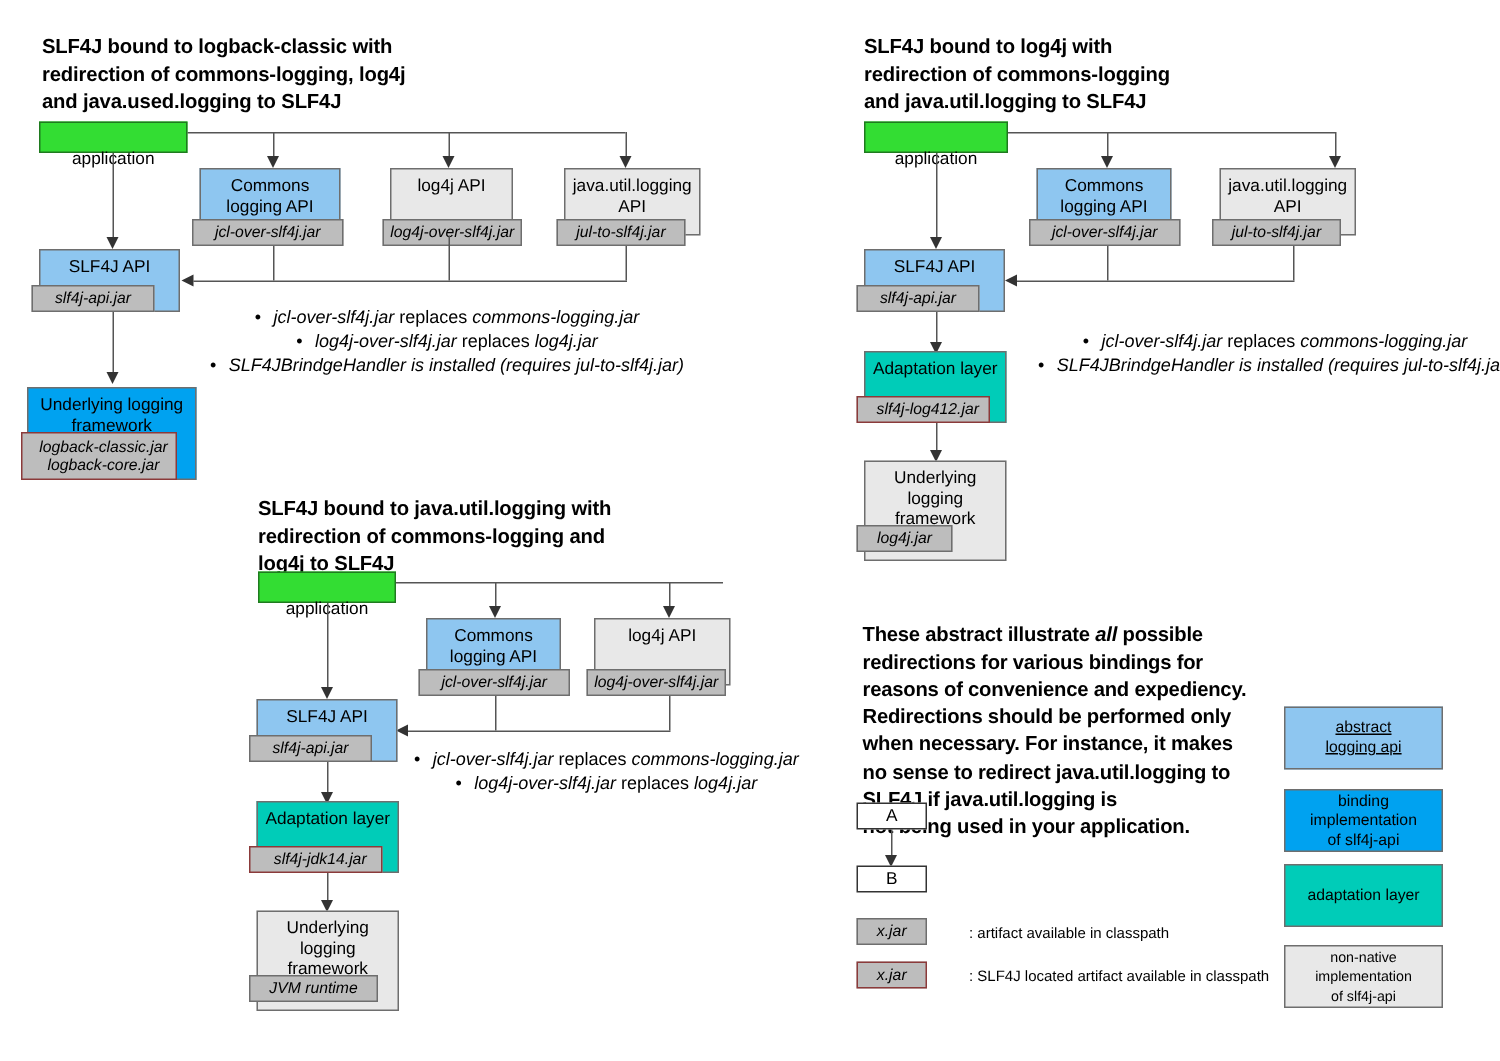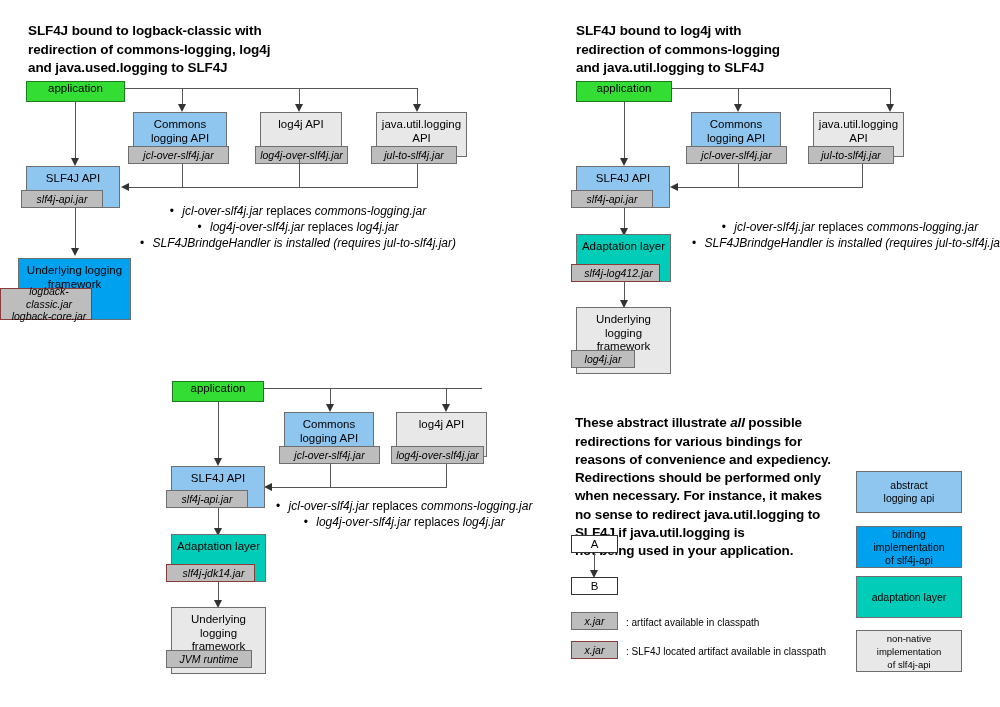--- a/index.html
+++ b/index.html
@@ -22,21 +22,21 @@
     position:absolute;box-sizing:border-box;
     border:1px solid #6e6e6e;
     display:flex;flex-direction:column;align-items:center;
     justify-content:flex-start;
   }
   .node .nlabel{
     font-size:11.5px;color:#000;text-align:center;line-height:13.5px;
     width:100%;padding-top:5px;
   }
   .node.green{background:#33dd33;border-color:#1f7a1f;}
-  .node.green .nlabel{padding-top:0;}
+  .node.green .nlabel{padding-top:18px;}
   .node.lightblue{background:#8ec6f0;}
   .node.vividblue{background:#00a2f0;}
   .node.teal{background:#00ccb8;}
   .node.grey{background:#e8e8e8;}
 
   
   .jar{
     position:absolute;box-sizing:border-box;
     background:#bdbdbd;border:1px solid #6e6e6e;
     font-size:10.5px;font-style:italic;color:#000;
@@ -79,21 +79,21 @@
     display:flex;align-items:center;justify-content:center;font-size:11.5px;color:#000;
   }
   .legend-text{
     position:absolute;font-size:10.5px;color:#000;line-height:13px;white-space:pre-line;
   }
   .legend-chip{
     position:absolute;box-sizing:border-box;background:#bdbdbd;border:1px solid #6e6e6e;
     font-size:10.5px;font-style:italic;display:flex;align-items:center;justify-content:center;
   }
   .legend-chip.red{border:1.5px solid #8b3a3a;}
-  .legend-caption{position:absolute;font-size:10px;color:#000;white-space:nowrap;}
+  .legend-caption{position:absolute;font-size:10px;color:#000;white-space:nowrap;margin-left:20px;}
 
   .swatch{
     position:absolute;box-sizing:border-box;border:1px solid #6e6e6e;
     display:flex;align-items:center;justify-content:center;text-align:center;
     font-size:10.5px;color:#000;line-height:13px;white-space:pre-line;
   }
   .swatch.lightblue{background:#8ec6f0;}
   .swatch.vividblue{background:#00a2f0;}
   .swatch.teal{background:#00ccb8;}
   .swatch.grey{background:#e8e8e8;}
@@ -151,21 +151,21 @@
   </div>
   <div class="jar" style="left:21px;top:190px;width:82px;height:18px;">slf4j-api.jar</div>
 
   <div class="line-v" style="left:75px;top:208px;height:42px;"></div>
   <div class="arrow-down" style="left:71px;top:248px;"></div>
 
   <div class="node vividblue" style="left:18px;top:258px;width:113px;height:62px;">
     <div class="nlabel">Underlying logging
 framework</div>
   </div>
-  <div class="jar red" style="left:0;top:288px;width:92px;height:32px;">logback-classic.jar
+  <div class="jar red" style="left:14px;top:288px;width:104px;height:32px;">logback-classic.jar
 logback-core.jar</div>
 
   <div class="bullets" style="left:140px;top:203px;">
     <div class="b">
       <span>jcl-over-slf4j.jar</span><span class="rom"> replaces </span><span>commons-logging.jar</span>
     </div>
     <div class="b">
       <span>log4j-over-slf4j.jar</span><span class="rom"> replaces </span><span>log4j.jar</span>
     </div>
     <div class="b">
@@ -232,20 +232,23 @@
 
   <div class="bullets" style="left:692px;top:219px;">
     <div class="b">
       <span>jcl-over-slf4j.jar</span><span class="rom"> replaces </span><span>commons-logging.jar</span>
     </div>
     <div class="b">
       <span>SLF4JBrindgeHandler is installed (requires jul-to-slf4j.jar)</span>
     </div>
   </div>
 
+  <div class="abs diagram-title" style="left:172px;top:330px;width:360px;">SLF4J bound to java.util.logging with
+redirection of commons-logging and
+log4j to SLF4J</div>
 
   <div class="node green" style="left:172px;top:381px;width:92px;height:21px;">
     <div class="nlabel">application</div>
   </div>
 
   <div class="line-h" style="left:264px;top:388px;width:218px;"></div>
   <div class="line-v" style="left:330px;top:388px;height:20px;"></div>
   <div class="arrow-down" style="left:326px;top:404px;"></div>
   <div class="line-v" style="left:446px;top:388px;height:20px;"></div>
   <div class="arrow-down" style="left:442px;top:404px;"></div>
@@ -316,21 +319,21 @@
   <div class="line-v" style="left:594px;top:553px;height:22px;"></div>
   <div class="arrow-down" style="left:590px;top:570px;"></div>
   <div class="legend-box" style="left:571px;top:577px;width:47px;height:18px;">B</div>
 
   <div class="legend-chip" style="left:571px;top:612px;width:47px;height:18px;">x.jar</div>
   <div class="legend-caption" style="left:626px;top:617px;">: artifact available in classpath</div>
 
   <div class="legend-chip red" style="left:571px;top:641px;width:47px;height:18px;">x.jar</div>
   <div class="legend-caption" style="left:626px;top:646px;">: SLF4J located artifact available in classpath</div>
 
-  <div class="swatch lightblue" style="left:856px;top:471px;width:106px;height:42px;">abstract
+  <div class="swatch lightblue" style="left:856px;top:471px;width:106px;height:42px;text-decoration:underline;">abstract
 logging api</div>
   <div class="swatch vividblue" style="left:856px;top:526px;width:106px;height:42px;">binding implementation
 of slf4j-api</div>
   <div class="swatch teal" style="left:856px;top:576px;width:106px;height:42px;">adaptation layer</div>
   <div class="swatch grey small" style="left:856px;top:630px;width:106px;height:42px;">non-native implementation
 of slf4j-api</div>
 
 </div>
 
 </body></html>

